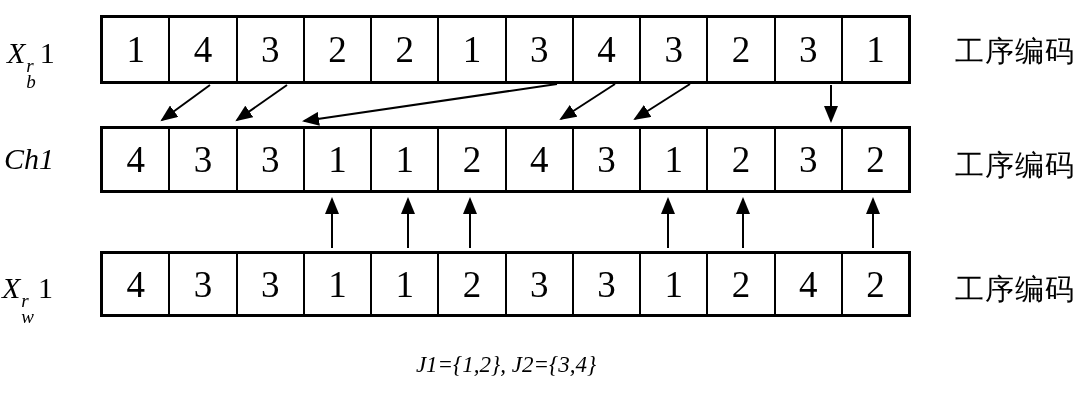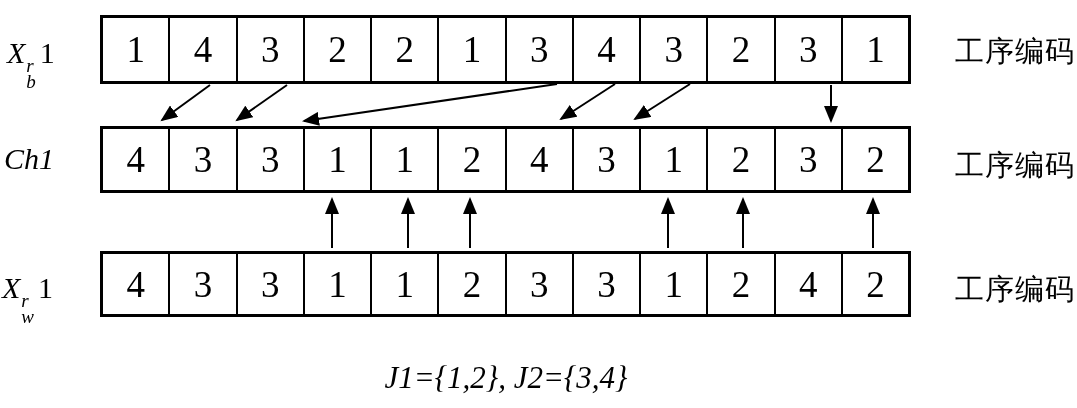--- a/index.html
+++ b/index.html
@@ -20,22 +20,22 @@
   .row-label .tail{font-style:normal;margin-left:4px;}
   .stack{
     display:inline-flex;flex-direction:column;align-items:flex-start;
     font-size:19px;line-height:0.85;vertical-align:-9px;margin-left:1px;
   }
   .cn-label{
     position:absolute;left:952px;width:126px;font-size:29px;letter-spacing:1px;
     white-space:nowrap;font-style:normal;text-align:center;
   }
   .footer{
-    position:absolute;top:360px;left:506px;transform:translateX(-50%);
-    font-size:31px;font-style:italic;white-space:nowrap;
+    position:absolute;top:352px;left:506px;transform:translateX(-50%);
+    font-size:23px;font-style:italic;white-space:nowrap;
   }
   svg.overlay{position:absolute;left:0;top:0;width:1077px;height:408px;pointer-events:none;}
   .arrow{stroke:#000;stroke-width:2;}
   #ah polygon{fill:#000;}
 </style>
 </head>
 <body>
 
 <div class="canvas">
 

